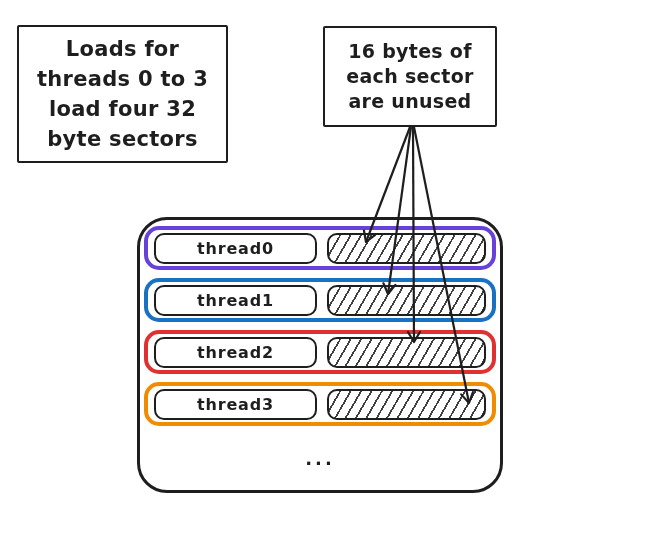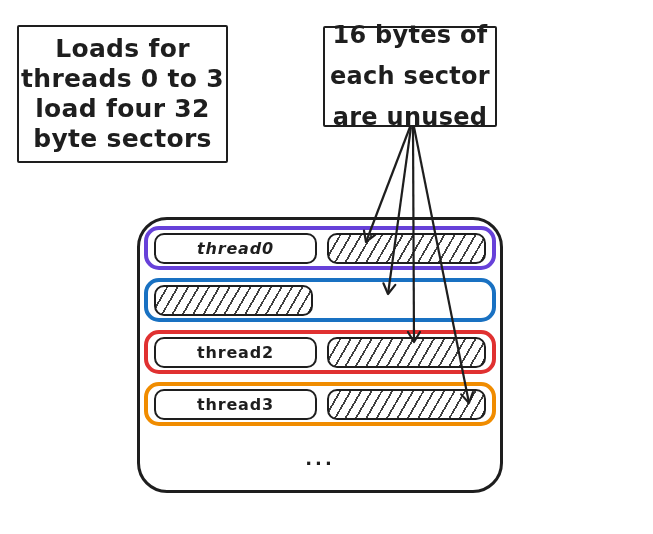--- a/index.html
+++ b/index.html
@@ -21,23 +21,23 @@
     border-radius: 2px;
     display: flex; align-items: center; justify-content: center;
     text-align: center;
   }
   .note-text {
     white-space: pre-line;
     font-weight: 600;
     letter-spacing: 0.3px;
   }
   .note-loads { left: 17px; top: 25px; width: 211px; height: 138px; }
-  .note-loads .note-text { font-size: 25px; line-height: 30px; }
+  .note-loads .note-text { font-size: 21px; line-height: 30px; }
   .note-unused { left: 323px; top: 26px; width: 174px; height: 101px; }
-  .note-unused .note-text { font-size: 24px; line-height: 41px; }
+  .note-unused .note-text { font-size: 19px; line-height: 25px; }
 
   
   .memory-box {
     position: absolute;
     left: 137px; top: 217px; width: 366px; height: 276px;
     border: 3px solid var(--ink);
     border-radius: 30px;
     background: #fff;
     padding: 6px 4px 0 4px;
   }
@@ -99,28 +99,31 @@
   </div>
 
   <div class="note note-unused">
     <div class="note-text">16 bytes of
 each sector
 are unused</div>
   </div>
 
   <div class="memory-box">
 
-    <div class="thread-row" style="border-color: rgb(103, 65, 217); font-style: italic;">
+    <div class="thread-row" style="border-color: rgb(103, 65, 217);">
       <div class="label-box">
         <span>thread0</span>
       </div>
       <div class="hatch-box"></div>
     </div>
 
     <div class="thread-row" style="border-color: rgb(25, 113, 194);">
+      <div class="label-box">
+        <span>thread1</span>
+      </div>
       <div class="hatch-box"></div>
     </div>
 
     <div class="thread-row" style="border-color: rgb(224, 49, 49); align-items: center;">
       <div class="label-box">
         <span>thread2</span>
       </div>
       <div class="hatch-box"></div>
     </div>
 

